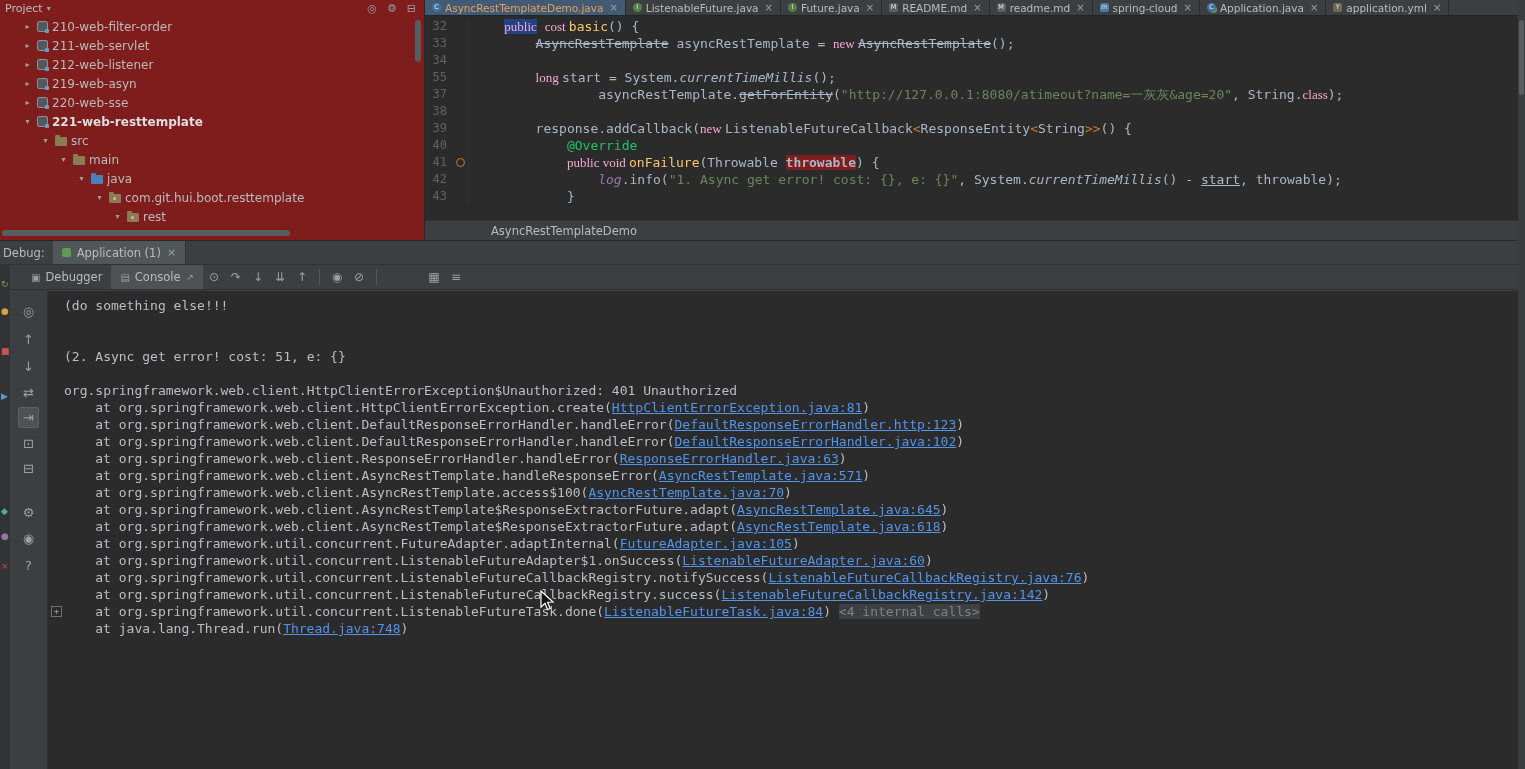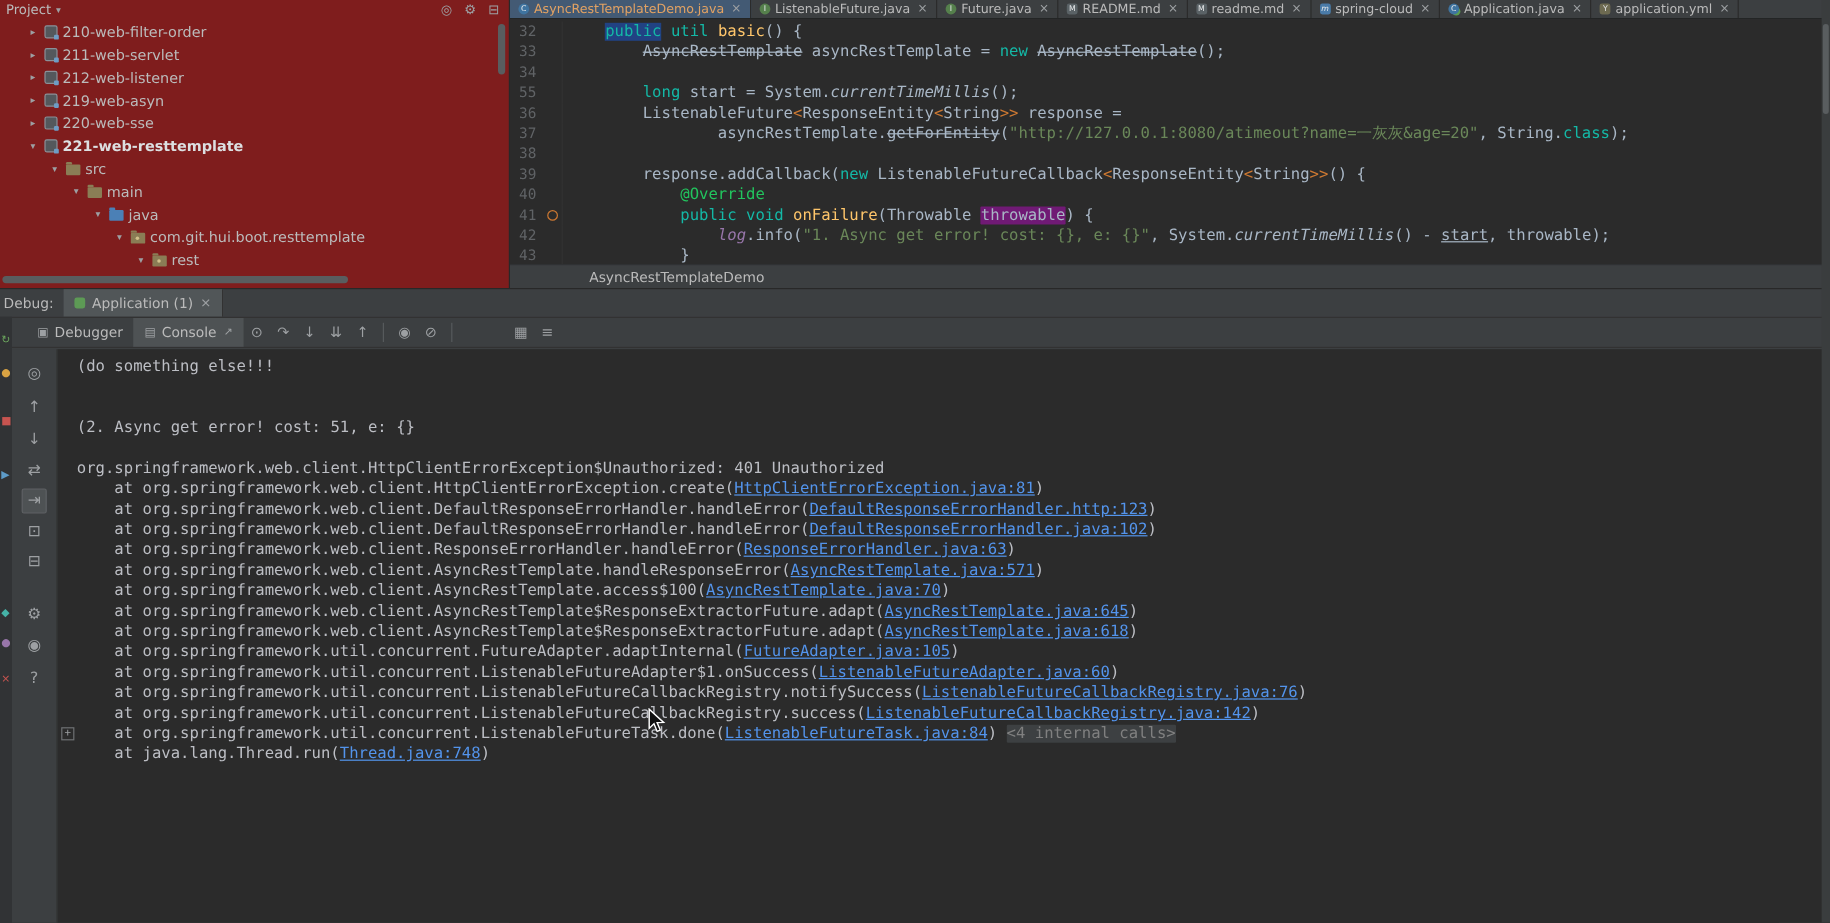--- a/index.html
+++ b/index.html
@@ -46,30 +46,30 @@
   .i-maven { background:#4a7ba8; border-radius:2px; font-style:italic; }
   .i-yaml { background:#6d6a51; border-radius:2px; }
   .tclose { color:#9da0a3; font-size:10px; margin-left:2px; }
   .codewrap { flex:1; position:relative; overflow:hidden; }
   .code { font-family:"DejaVu Sans Mono", monospace; font-size:13px; line-height:17px; color:#a9b7c6; padding-top:2px; }
   .cline { display:flex; height:17px; white-space:pre; }
   .gnum { width:30px; text-align:right; color:#606366; padding-right:8px; flex:none; font-size:12px; line-height:17px; }
   .gicon { width:14px; flex:none; position:relative; border-right:1px solid #323232; margin-right:4px; }
   .g-override::before { content:""; position:absolute; left:1px; top:4px; width:7px; height:7px; border:1px solid #cc7832; border-radius:50%; }
   .cbody { flex:1; min-width:0; }
-  .kw { color:#14b8a6; }
+  .kw { color:#f9a8d4;font-family:Liberation Serif, serif; }
   .str { color:#6a8759; }
   .method { color:#ffc66b; }
   .ann { color:#22c55e; }
   .field { color:#9876aa; font-style:italic; }
   .static { font-style:italic; }
   .strike { text-decoration:line-through; }
   .op { color:#cc7832; }
   .sel { background:#214283; }
-  .hl { background:#701a75; border-radius:1px; }
+  .hl { background:#7f1d1d; border-radius:1px;font-weight:bold; }
   .u { text-decoration:underline; }
   .breadcrumb-bar { height:20px; background:#3c3f41; border-top:1px solid #2f3133; display:flex; align-items:center; padding-left:66px; font-size:11.5px; color:#bbbbbb; }
 
   
   .debug { height:529px; background:#3c3f41; position:relative; border-top:1px solid #282828; }
   .debug-header { height:23px; display:flex; align-items:center; font-size:11.5px; color:#bbbbbb; }
   .debug-label { padding:0 8px 0 3px; }
   .session-tab { display:flex; align-items:center; gap:6px; background:#515658; height:23px; padding:0 9px; border-right:1px solid #323232; cursor:default; }
   .sess-icon { width:9px; height:9px; background:#5d9a55; border-radius:2px; flex:none; }
   .tab-close { color:#9da0a3; font-size:11px; }
@@ -221,25 +221,24 @@
             <span class="tclose">×</span>
           </div>
           <div class="etab">
             <span class="ticon i-yaml">Y</span>
             <span class="tlabel">application.yml</span>
             <span class="tclose">×</span>
           </div>
         </div>
       <div class="codewrap">
         <div class="code">
-            <div class="cline"><span class="gnum">32</span><span class="gicon"></span><span class="cbody" style="padding-left: 4ch;"><span class="kw sel">public</span><span> </span><span class="kw">util </span><span class="method">basic</span><span>() {</span></span></div>
+            <div class="cline"><span class="gnum">32</span><span class="gicon"></span><span class="cbody" style="padding-left: 4ch;"><span class="kw sel">public</span><span> </span><span class="kw">cost </span><span class="method">basic</span><span>() {</span></span></div>
             <div class="cline"><span class="gnum">33</span><span class="gicon"></span><span class="cbody" style="padding-left: 8ch;"><span class="strike">AsyncRestTemplate</span><span> asyncRestTemplate = </span><span class="kw">new </span><span class="strike">AsyncRestTemplate</span><span>();</span></span></div>
             <div class="cline"><span class="gnum">34</span><span class="gicon"></span><span class="cbody" style="padding-left: 0ch;"></span></div>
             <div class="cline"><span class="gnum">55</span><span class="gicon"></span><span class="cbody" style="padding-left: 8ch;"><span class="kw">long </span><span>start = System.</span><span class="static">currentTimeMillis</span><span>();</span></span></div>
-            <div class="cline"><span class="gnum">36</span><span class="gicon"></span><span class="cbody" style="padding-left: 8ch;"><span>ListenableFuture</span><span class="op">&lt;</span><span>ResponseEntity</span><span class="op">&lt;</span><span>String</span><span class="op">&gt;&gt;</span><span> response =</span></span></div>
             <div class="cline"><span class="gnum">37</span><span class="gicon"></span><span class="cbody" style="padding-left: 16ch;"><span>asyncRestTemplate.</span><span class="strike">getForEntity</span><span>(</span><span class="str">"http://127.0.0.1:8080/atimeout?name=一灰灰&amp;age=20"</span><span>, String.</span><span class="kw">class</span><span>);</span></span></div>
             <div class="cline"><span class="gnum">38</span><span class="gicon"></span><span class="cbody" style="padding-left: 0ch;"></span></div>
             <div class="cline"><span class="gnum">39</span><span class="gicon"></span><span class="cbody" style="padding-left: 8ch;"><span>response.addCallback(</span><span class="kw">new </span><span>ListenableFutureCallback</span><span class="op">&lt;</span><span>ResponseEntity</span><span class="op">&lt;</span><span>String</span><span class="op">&gt;&gt;</span><span>() {</span></span></div>
             <div class="cline"><span class="gnum">40</span><span class="gicon"></span><span class="cbody" style="padding-left: 12ch;"><span class="ann">@Override</span></span></div>
             <div class="cline"><span class="gnum">41</span><span class="gicon g-override"></span><span class="cbody" style="padding-left: 12ch;"><span class="kw">public void </span><span class="method">onFailure</span><span>(Throwable </span><span class="hl">throwable</span><span>) {</span></span></div>
             <div class="cline"><span class="gnum">42</span><span class="gicon"></span><span class="cbody" style="padding-left: 16ch;"><span class="field">log</span><span>.info(</span><span class="str">"1. Async get error! cost: {}, e: {}"</span><span>, System.</span><span class="static">currentTimeMillis</span><span>() - </span><span class="u">start</span><span>, throwable);</span></span></div>
             <div class="cline"><span class="gnum">43</span><span class="gicon"></span><span class="cbody" style="padding-left: 12ch;"><span>}</span></span></div>
           </div>
       </div>
       <div class="breadcrumb-bar">

